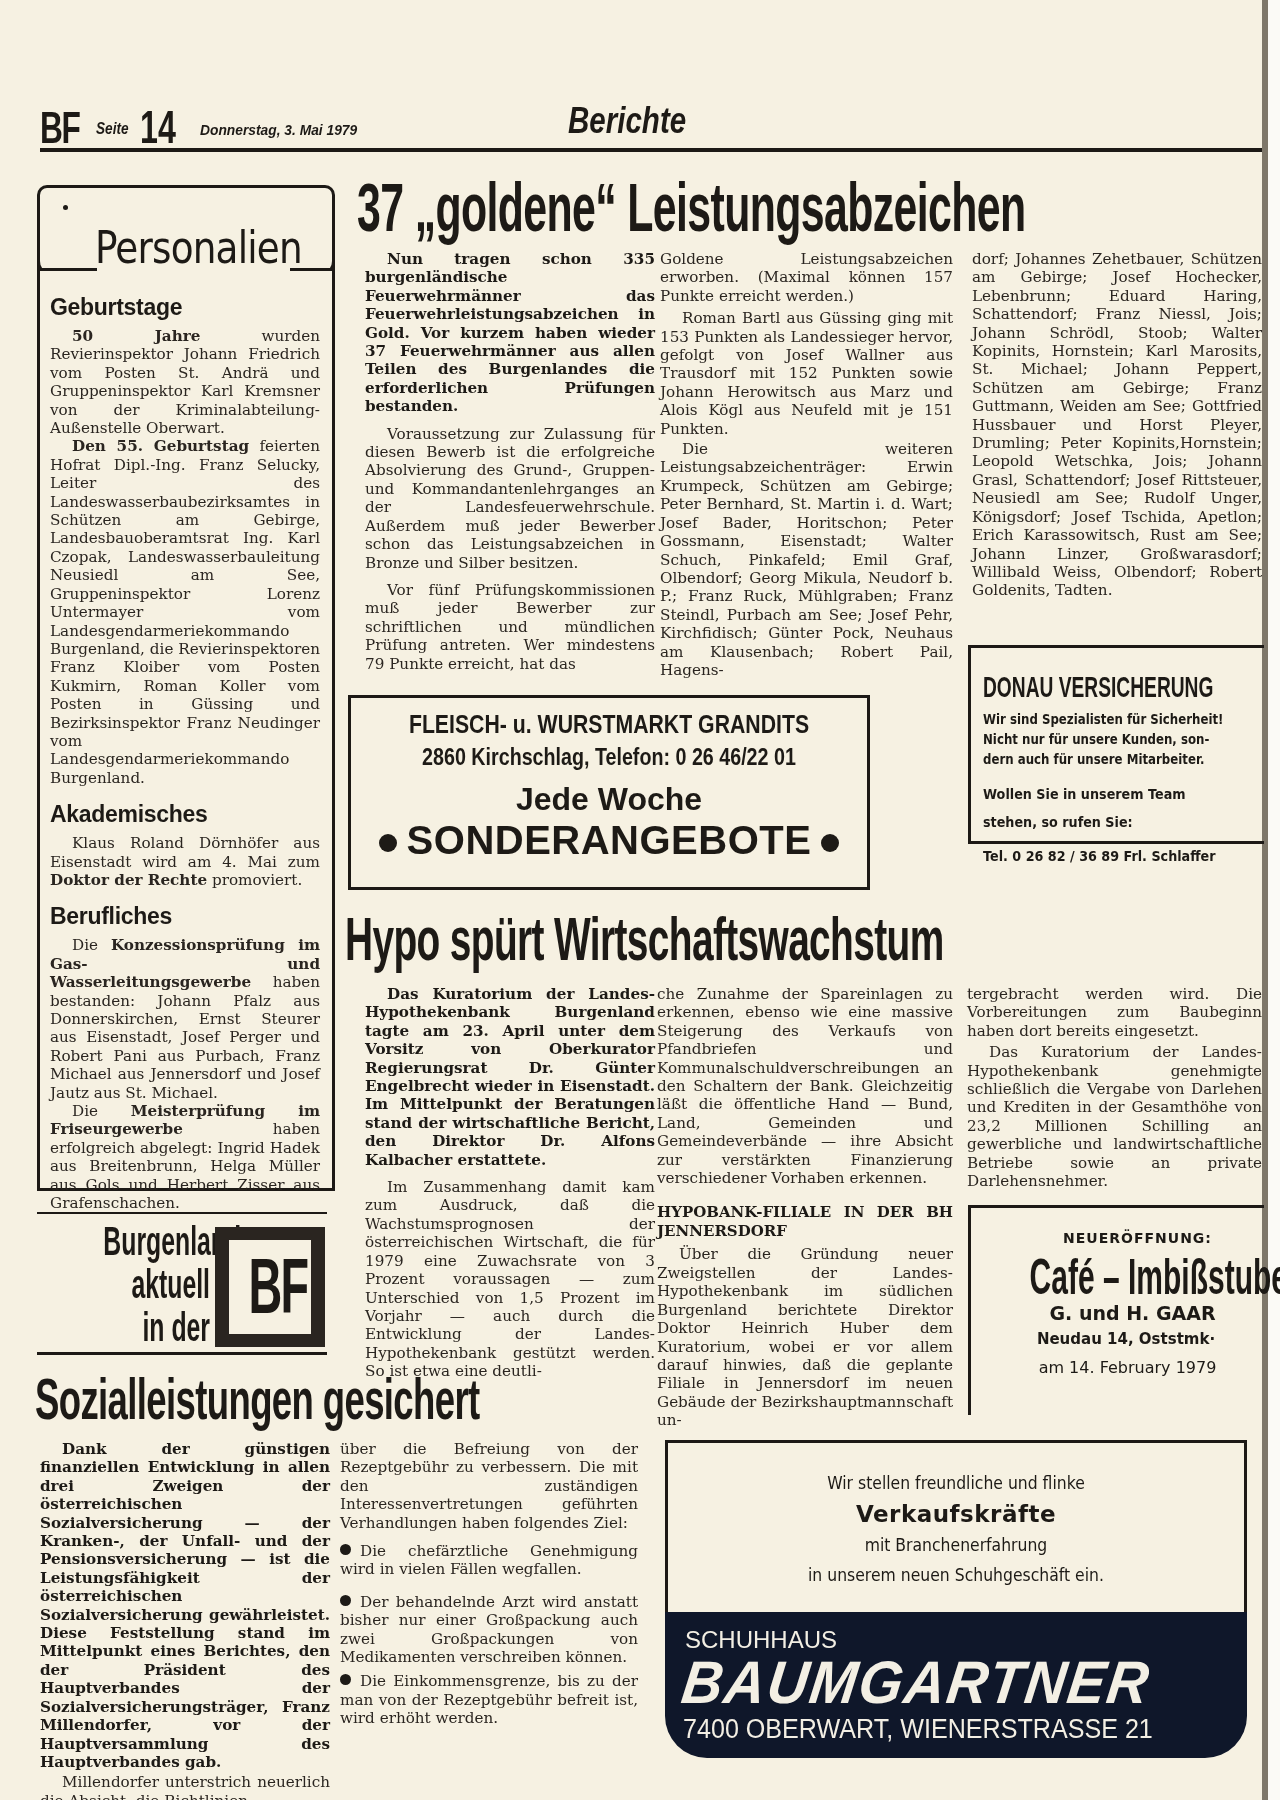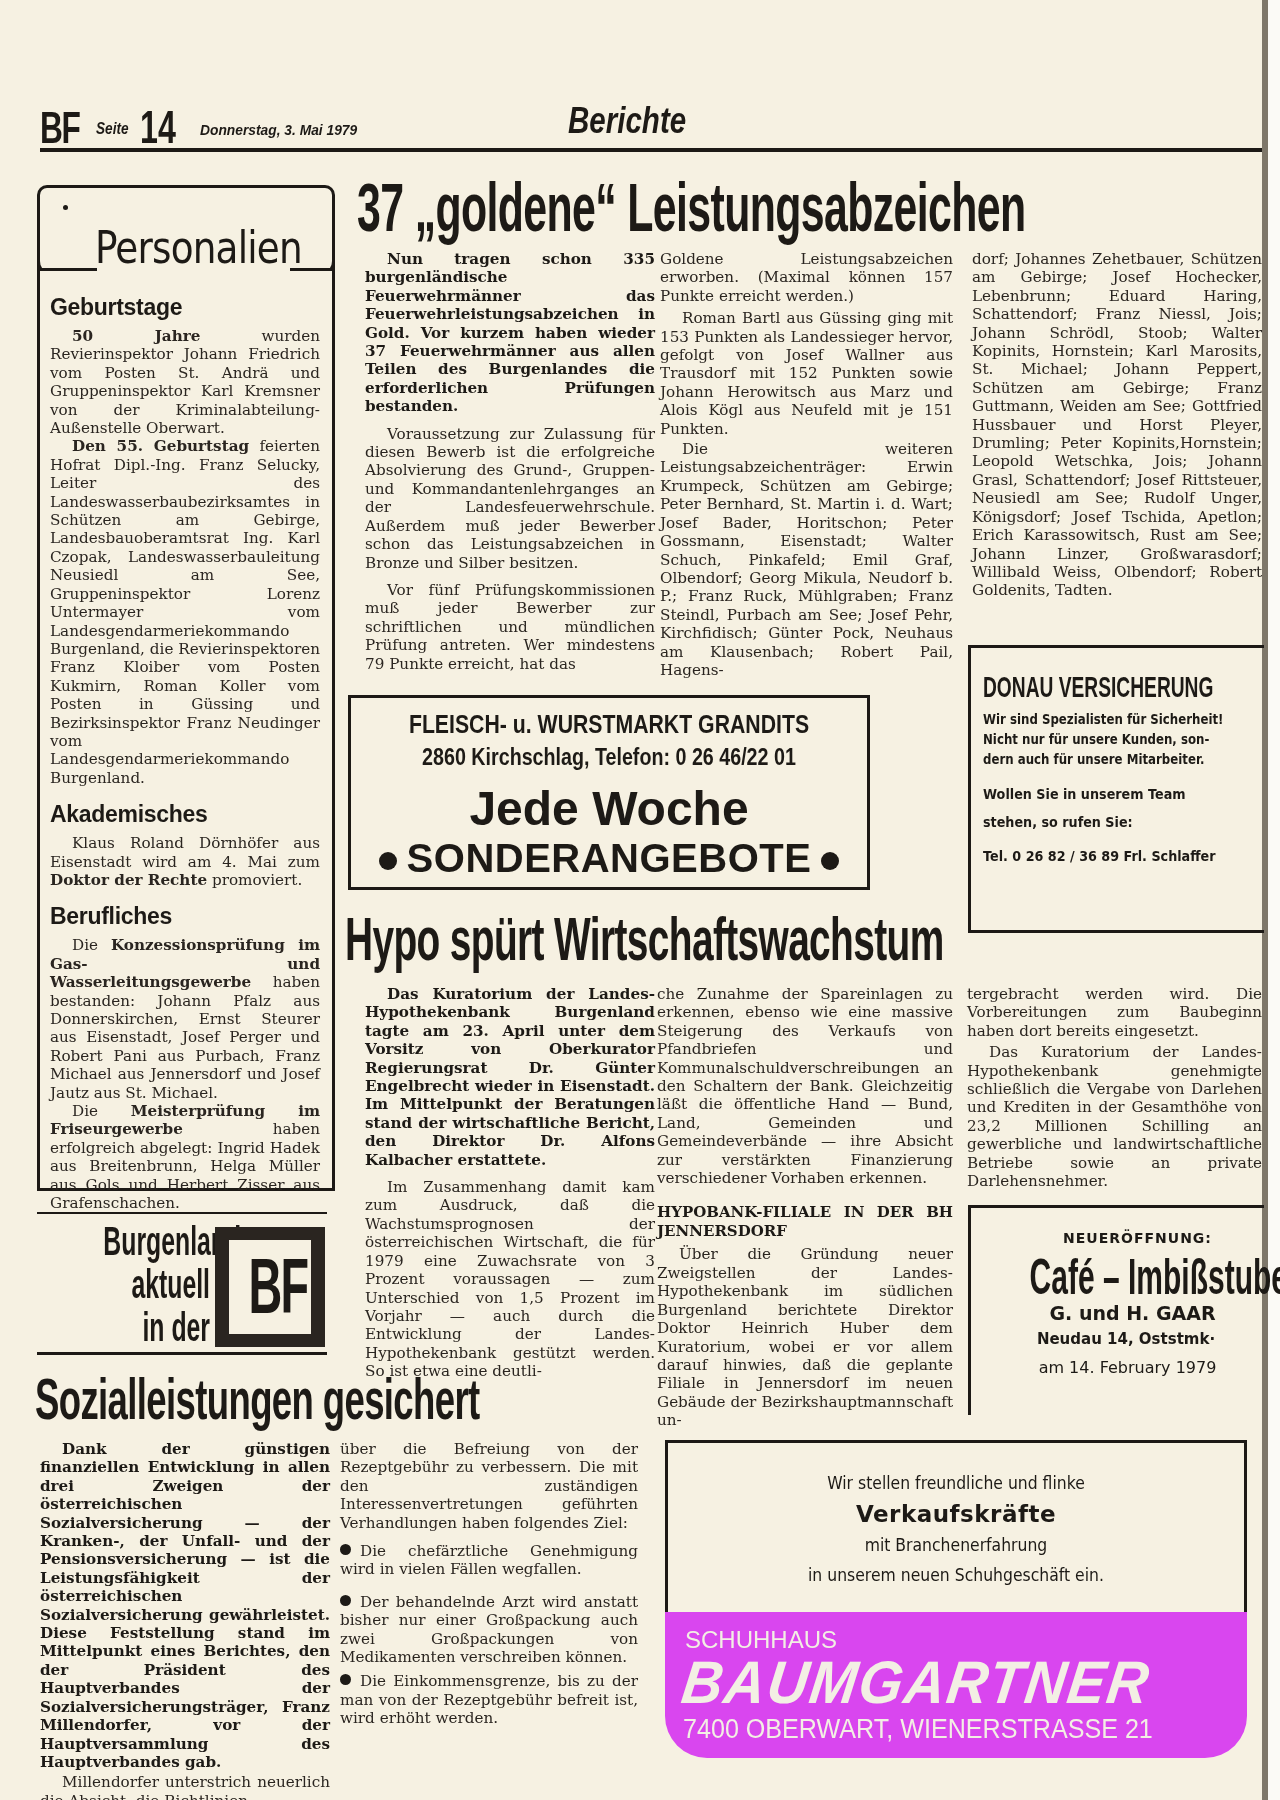--- a/index.html
+++ b/index.html
@@ -38,26 +38,26 @@
   #h1 { left: 357px; top: 168px; font-size: 68px; transform: scaleX(0.63); letter-spacing: -1px; }
   .col { width: 290px; }
   #c1 { left: 365px; top: 250px; }
   #c2 { left: 660px; top: 250px; width: 293px; }
   #c3 { left: 972px; top: 250px; width: 290px; }
 
   
   #ad1 { left: 348px; top: 695px; width: 522px; height: 195px; border: 3px solid #1d1a16; text-align: center; }
   #ad1 .l1 { margin-top: 12px; font-family: "Liberation Sans", sans-serif; font-weight: bold; font-size: 25px; transform: scaleX(0.85); }
   #ad1 .l2 { margin-top: 4px; font-family: "Liberation Sans", sans-serif; font-weight: bold; font-size: 24px; transform: scaleX(0.82); }
-  #ad1 .l3 { margin-top: 10px; font-family: "Liberation Sans", sans-serif; font-weight: bold; font-size: 48px; }
+  #ad1 .l3 { margin-top: 10px; font-family: "Liberation Sans", sans-serif; font-weight: bold; font-size: 32px; }
   #ad1 .l4 { margin-top: 0px; font-family: "Liberation Sans", sans-serif; font-weight: bold; font-size: 40px; letter-spacing: 0.5px; }
   .bullet { display: inline-block; width: 18px; height: 18px; border-radius: 50%; background: #1d1a16; vertical-align: middle; margin: 0 10px; }
 
   
-  #ad2 { left: 968px; top: 645px; width: 296px; height: 288px; border: 3px solid #1d1a16; padding: 22px 10px 0 12px; border-right: none; }
+  #ad2 { left: 968px; top: 645px; width: 296px; height: 199px; border: 3px solid #1d1a16; padding: 22px 10px 0 12px; border-right: none; }
   #ad2 .t { font-family: "Liberation Sans", sans-serif; font-weight: bold; font-size: 30px; transform: scaleX(0.64); transform-origin: left top; white-space: nowrap; }
   #ad2 .s { font-family: "DejaVu Sans", sans-serif; font-weight: bold; font-size: 13.4px; line-height: 20px; white-space: nowrap; transform: scaleX(0.88); transform-origin: left top; }
 
   
   #h2 { left: 345px; top: 903px; font-size: 62px; transform: scaleX(0.627); letter-spacing: -1px; }
   #d1 { left: 365px; top: 985px; width: 290px; }
   #d2 { left: 657px; top: 985px; width: 296px; }
   #d3 { left: 967px; top: 985px; width: 295px; }
   .h-caps { font-family: "DejaVu Serif", serif; font-weight: bold; font-size: 15px; line-height: 19px; margin: 16px 0 4px 0; text-align: justify; }
 
@@ -83,21 +83,21 @@
   #e1 { left: 40px; top: 1440px; width: 290px; }
   #e2 { left: 340px; top: 1440px; width: 298px; }
   .dot { display: inline-block; width: 11px; height: 11px; border-radius: 50%; background: #1d1a16; margin-right: 9px; vertical-align: 1px; }
 
   
   #ad4 { left: 665px; top: 1440px; width: 582px; height: 175px; border: 3px solid #1d1a16; border-bottom: none; text-align: center; }
   #ad4 .a { margin-top: 30px; font-family: "DejaVu Sans", sans-serif; font-size: 17px; transform: scaleX(0.92); }
   #ad4 .b { margin-top: 8px; font-family: "DejaVu Sans", sans-serif; font-weight: bold; font-size: 23px; letter-spacing: 0.5px; }
   #ad4 .c { margin-top: 8px; font-family: "DejaVu Sans", sans-serif; font-size: 17px; transform: scaleX(0.92); }
   #ad4 .d { margin-top: 10px; font-family: "DejaVu Sans", sans-serif; font-size: 17px; transform: scaleX(0.92); }
-  #ad5 { left: 665px; top: 1612px; width: 582px; height: 146px; background: #d946ef; border-radius: 0 0 42px 42px; color: #f3efe4; }
+  #ad5 { left: 665px; top: 1612px; width: 582px; height: 146px; background: #0f172a; border-radius: 0 0 42px 42px; color: #f3efe4; }
   #ad5 .a { position: absolute; left: 20px; top: 14px; font-family: "Liberation Sans", sans-serif; font-size: 24px; }
   #ad5 .b { position: absolute; left: 22px; top: 36px; font-family: "Liberation Sans", sans-serif; font-weight: bold; font-style: italic; font-size: 60px; letter-spacing: 2px; transform: scaleX(0.94) skewX(-8deg); transform-origin: left top; white-space: nowrap; }
   #ad5 .c { position: absolute; left: 18px; top: 102px; font-family: "Liberation Sans", sans-serif; font-size: 27px; transform: scaleX(0.93); transform-origin: left top; white-space: nowrap; }
 </style>
 </head>
 <body>
 
 <div class="edge"></div>
 <div class="beyond"></div>
 

